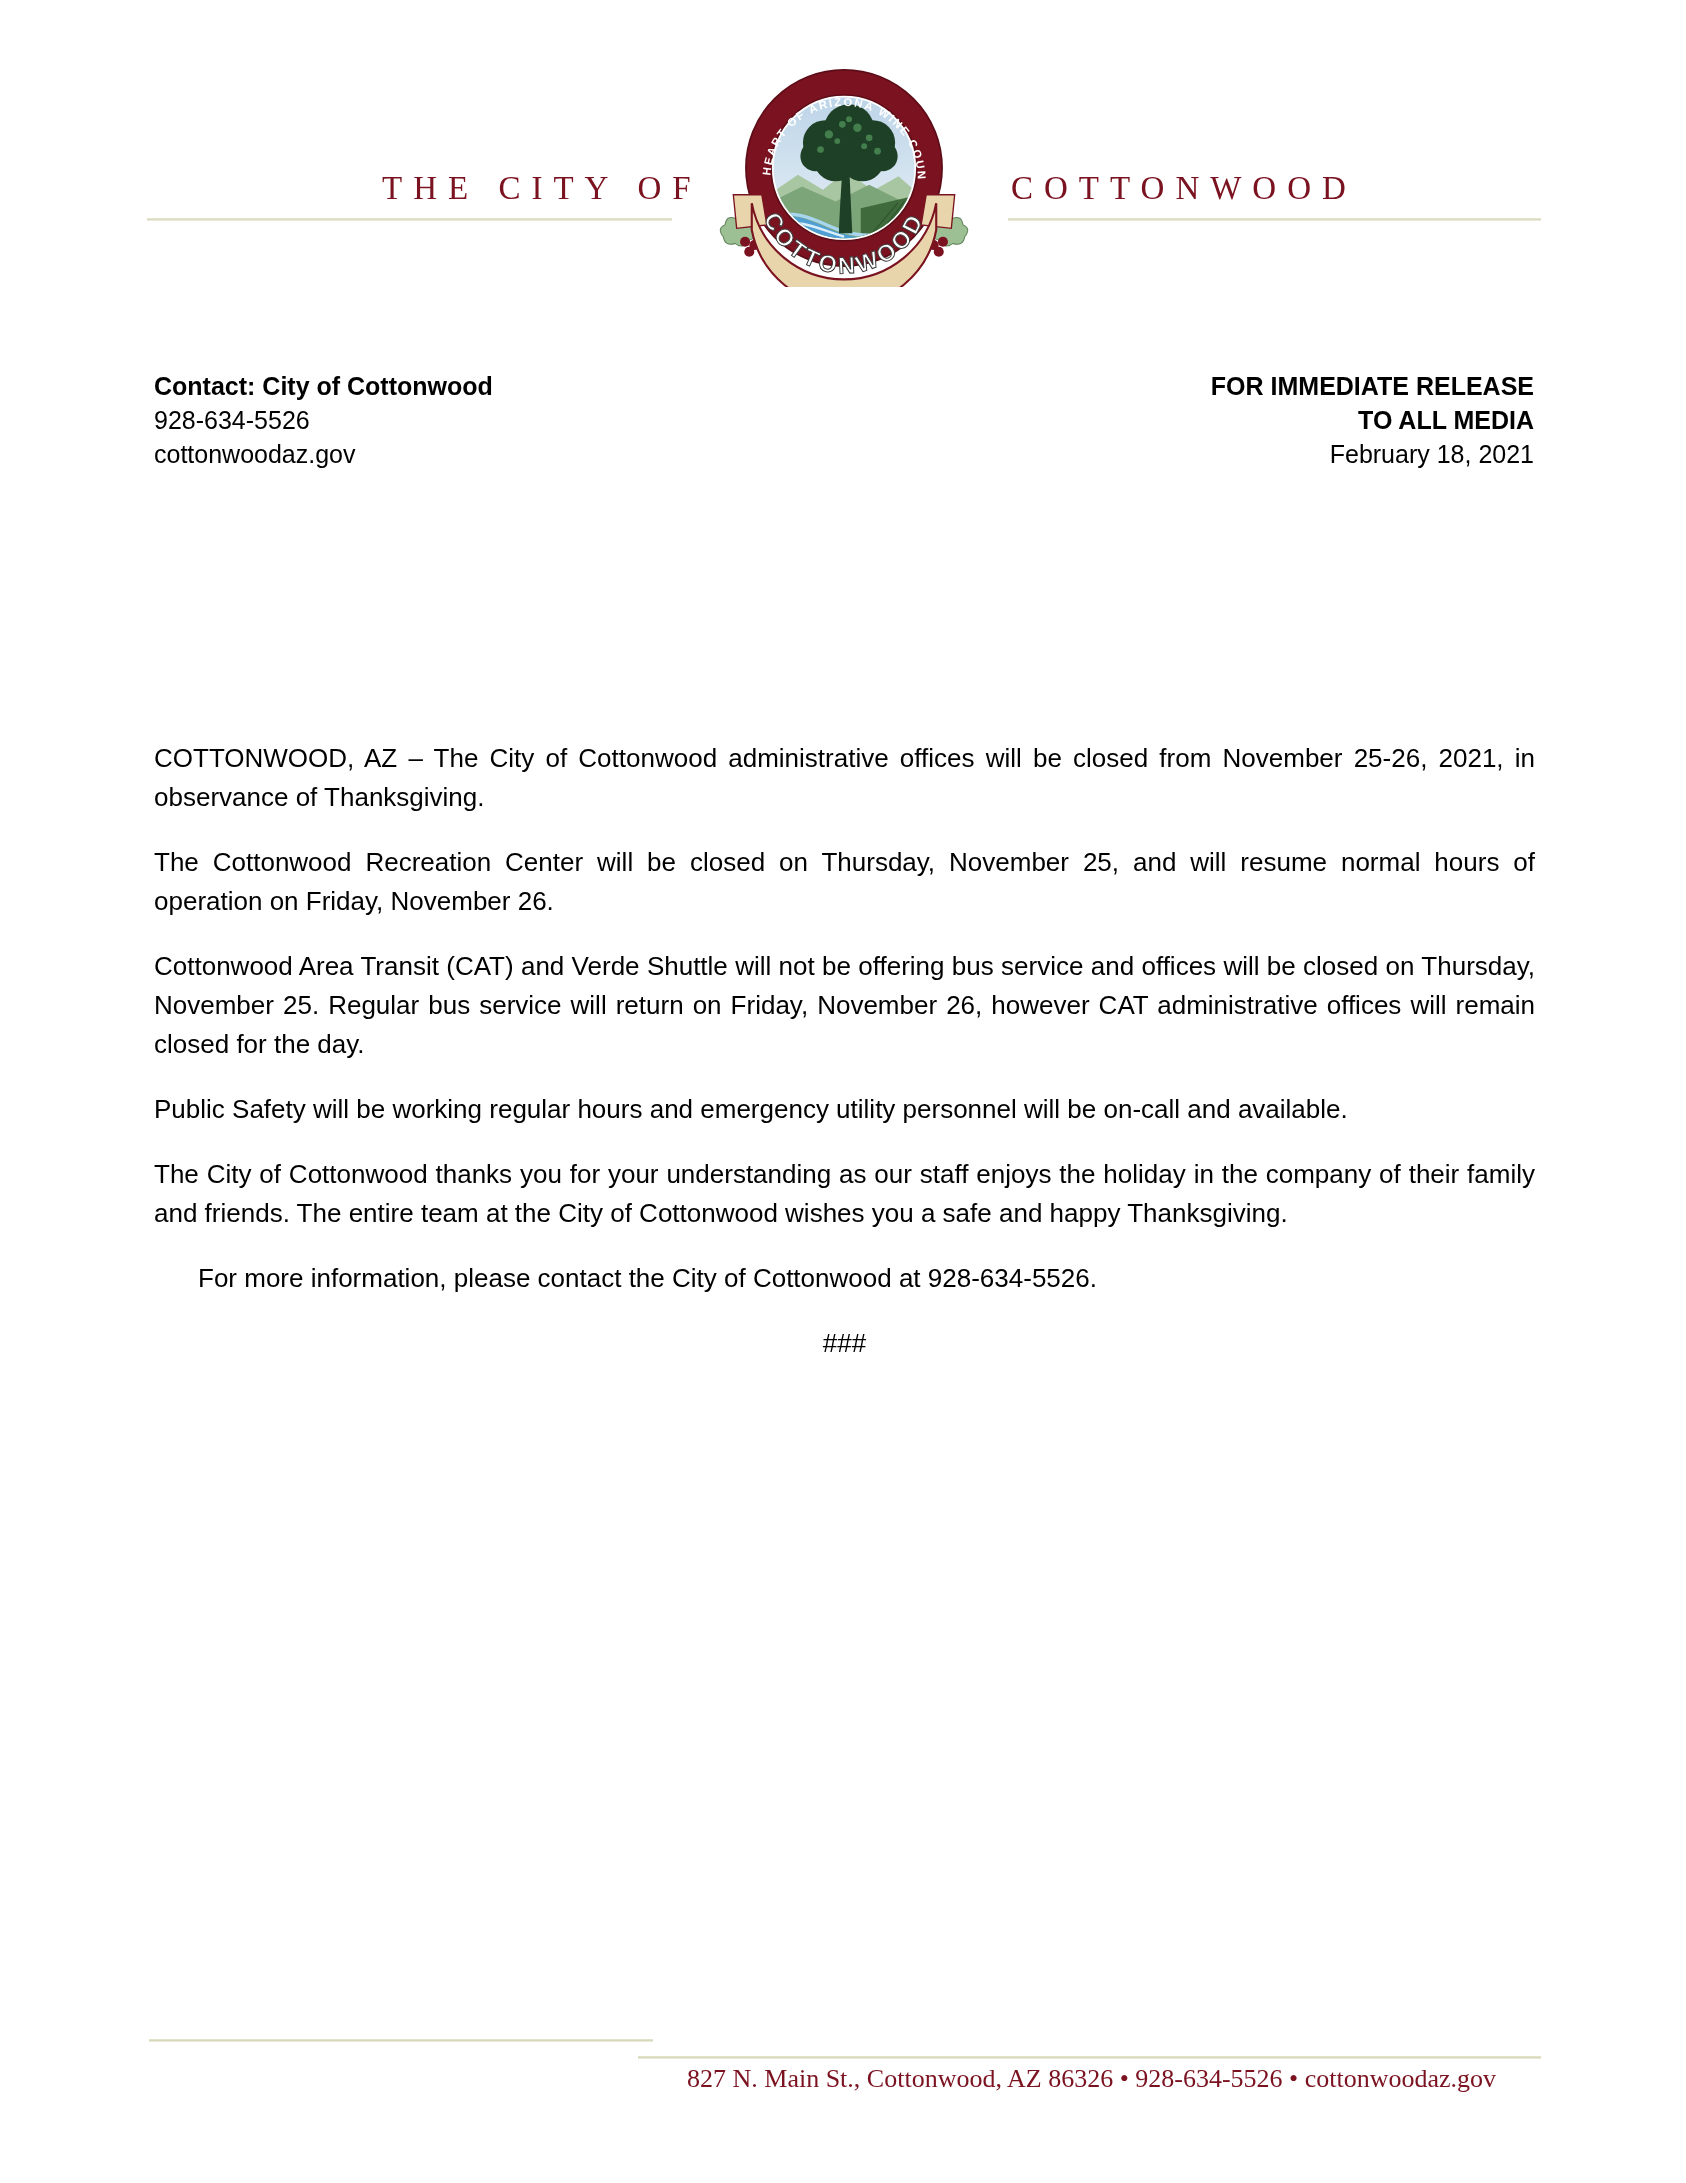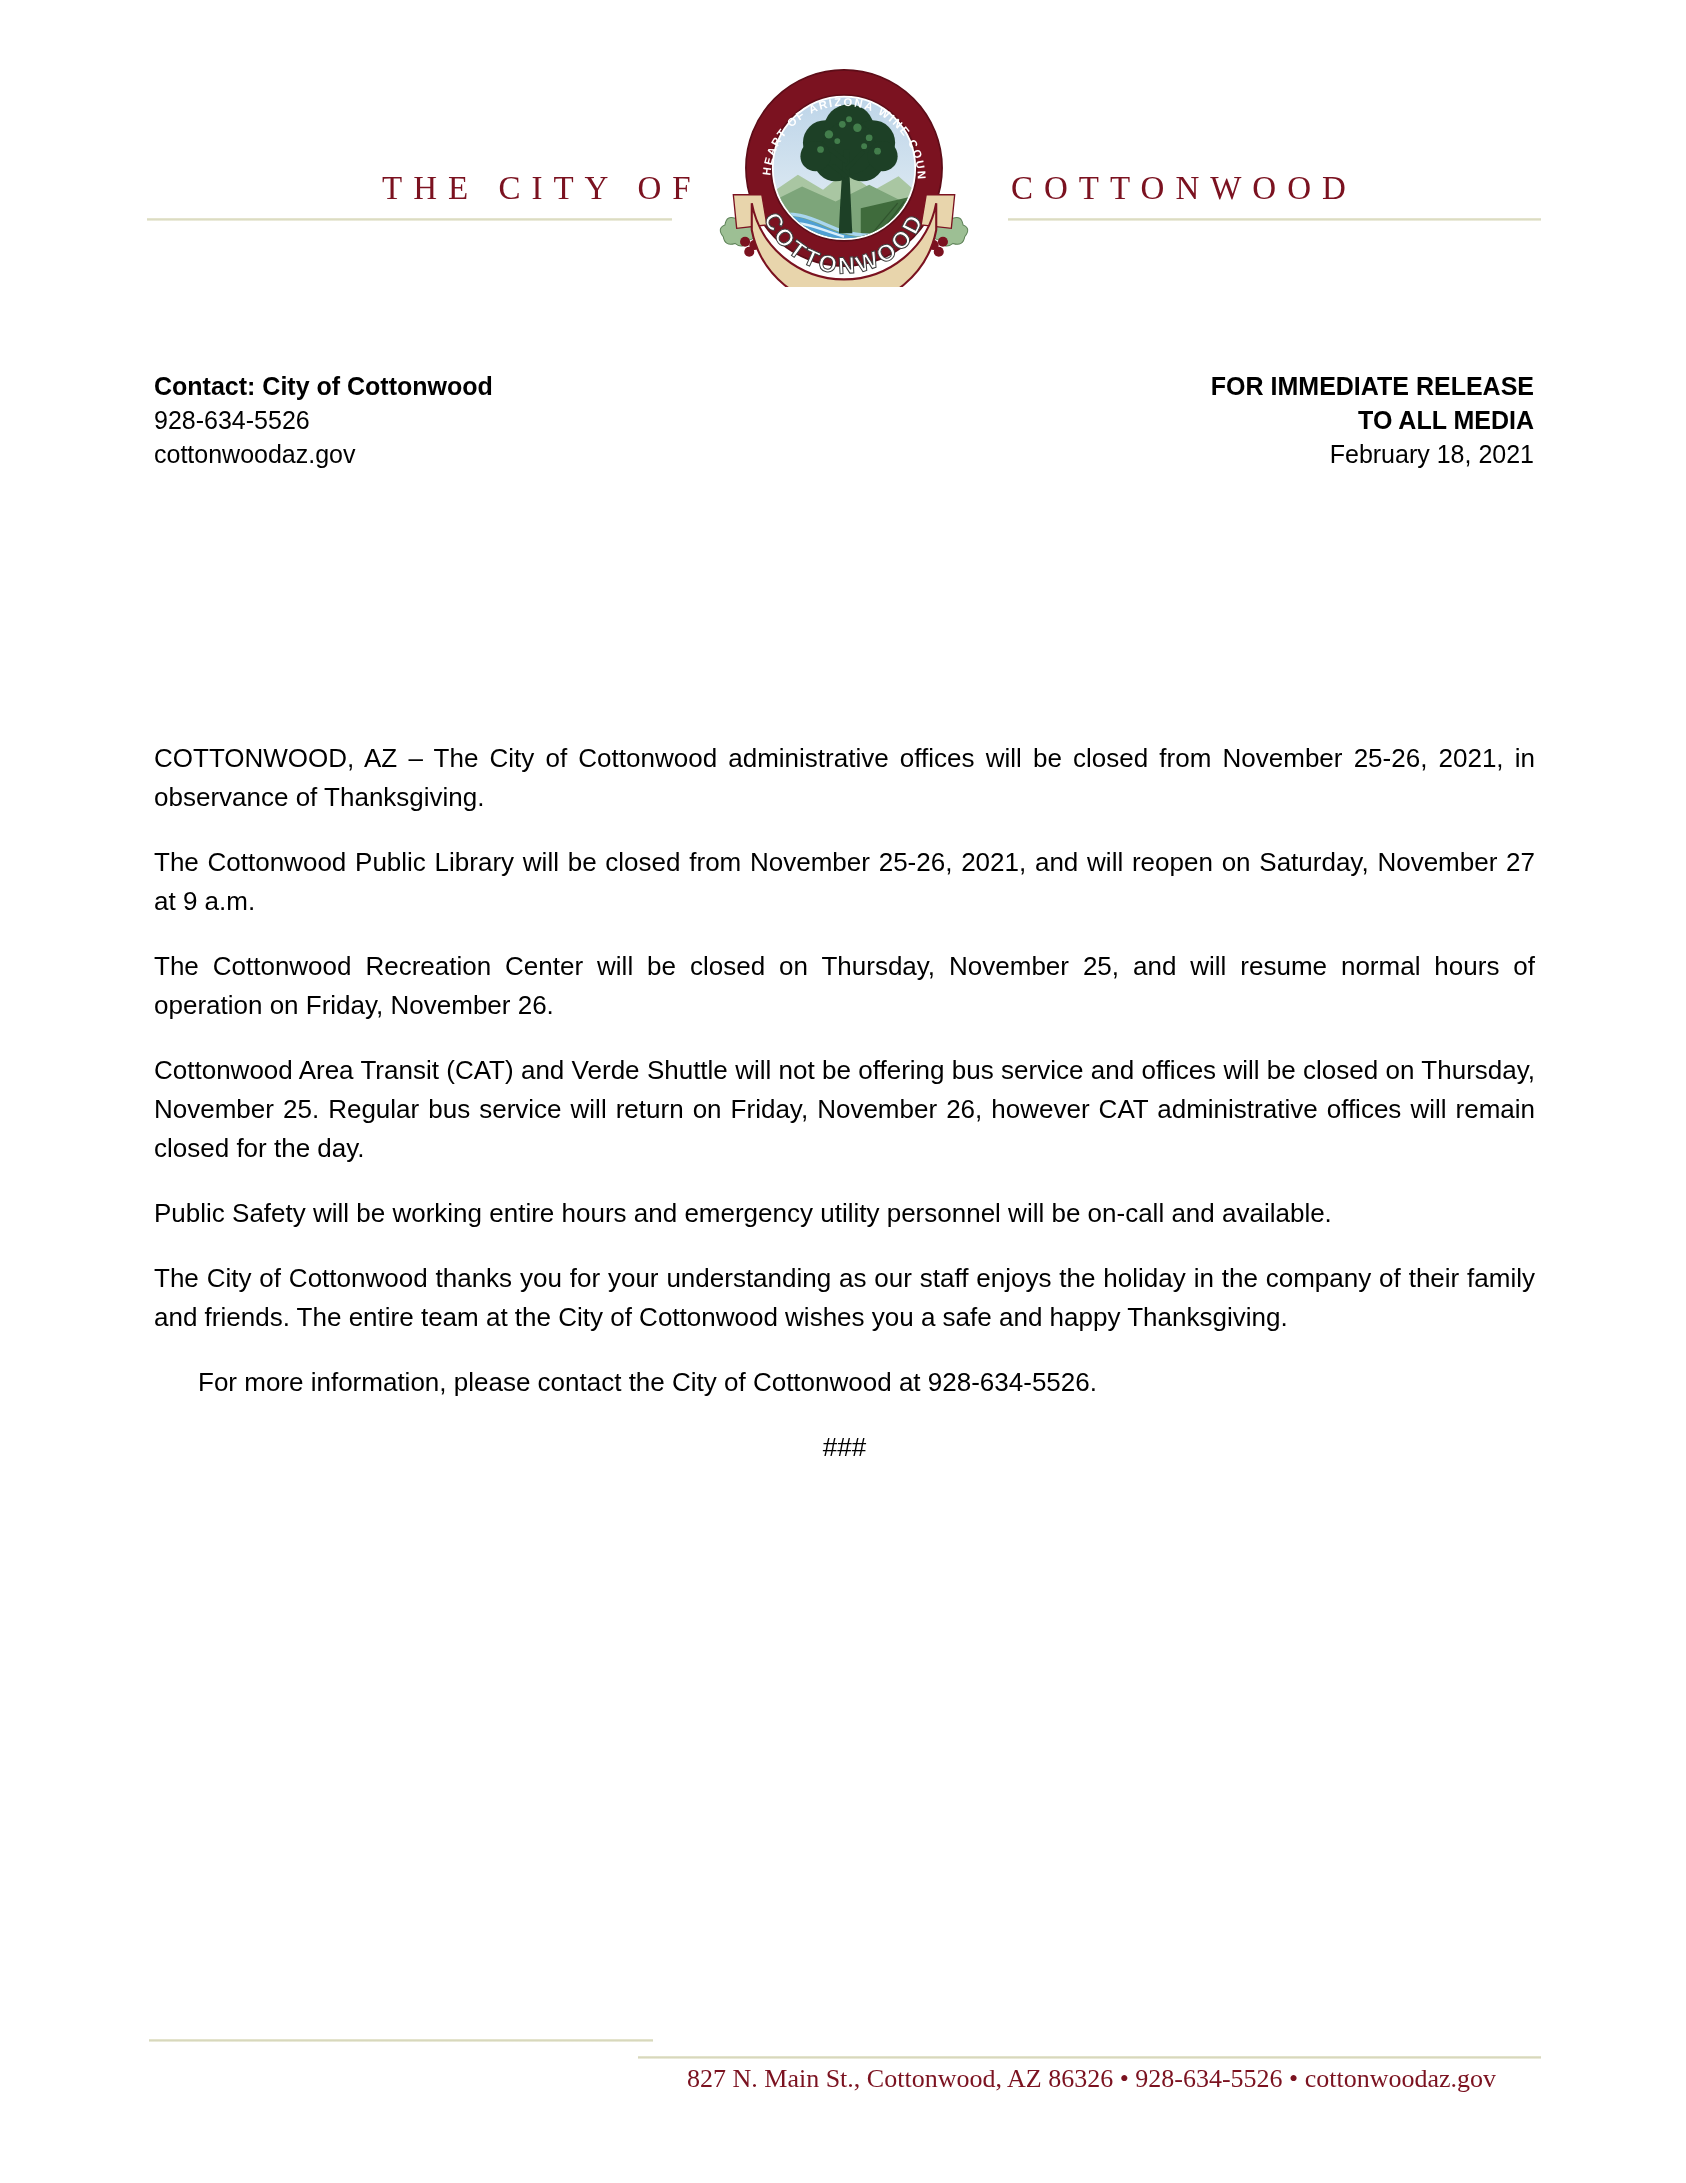--- a/index.html
+++ b/index.html
@@ -262,24 +262,23 @@
     <div class="meta-right">
       <div class="b">FOR IMMEDIATE RELEASE</div>
       <div class="b">TO ALL MEDIA</div>
       <div>February 18, 2021</div>
     </div>
   </div>
 
 
   <div class="body-copy">
     <p>COTTONWOOD, AZ – The City of Cottonwood administrative offices will be closed from November 25-26, 2021, in observance of Thanksgiving.</p>
-    <p>The Cottonwood Public Library will be closed from November 25-26, 2021, and will reopen on Saturday, November 27 at 9 a.m.</p>
     <p>The Cottonwood Recreation Center will be closed on Thursday, November 25, and will resume normal hours of operation on Friday, November 26.</p>
     <p>Cottonwood Area Transit (CAT) and Verde Shuttle will not be offering bus service and offices will be closed on Thursday, November 25. Regular bus service will return on Friday, November 26, however CAT administrative offices will remain closed for the day.</p>
-    <p>Public Safety will be working entire hours and emergency utility personnel will be on-call and available.</p>
+    <p>Public Safety will be working regular hours and emergency utility personnel will be on-call and available.</p>
     <p>The City of Cottonwood thanks you for your understanding as our staff enjoys the holiday in the company of their family and friends. The entire team at the City of Cottonwood wishes you a safe and happy Thanksgiving.</p>
     <p class="lastline">For more information, please contact the City of Cottonwood at 928-634-5526.</p>
     <div class="endmark">###</div>
   </div>
 
   <div class="footer">
     <div class="ft-rule left"></div>
     <div class="ft-rule right"></div>
     <div class="ft-address">827 N. Main St., Cottonwood, AZ 86326  •  928-634-5526  •  cottonwoodaz.gov</div>
   </div>

